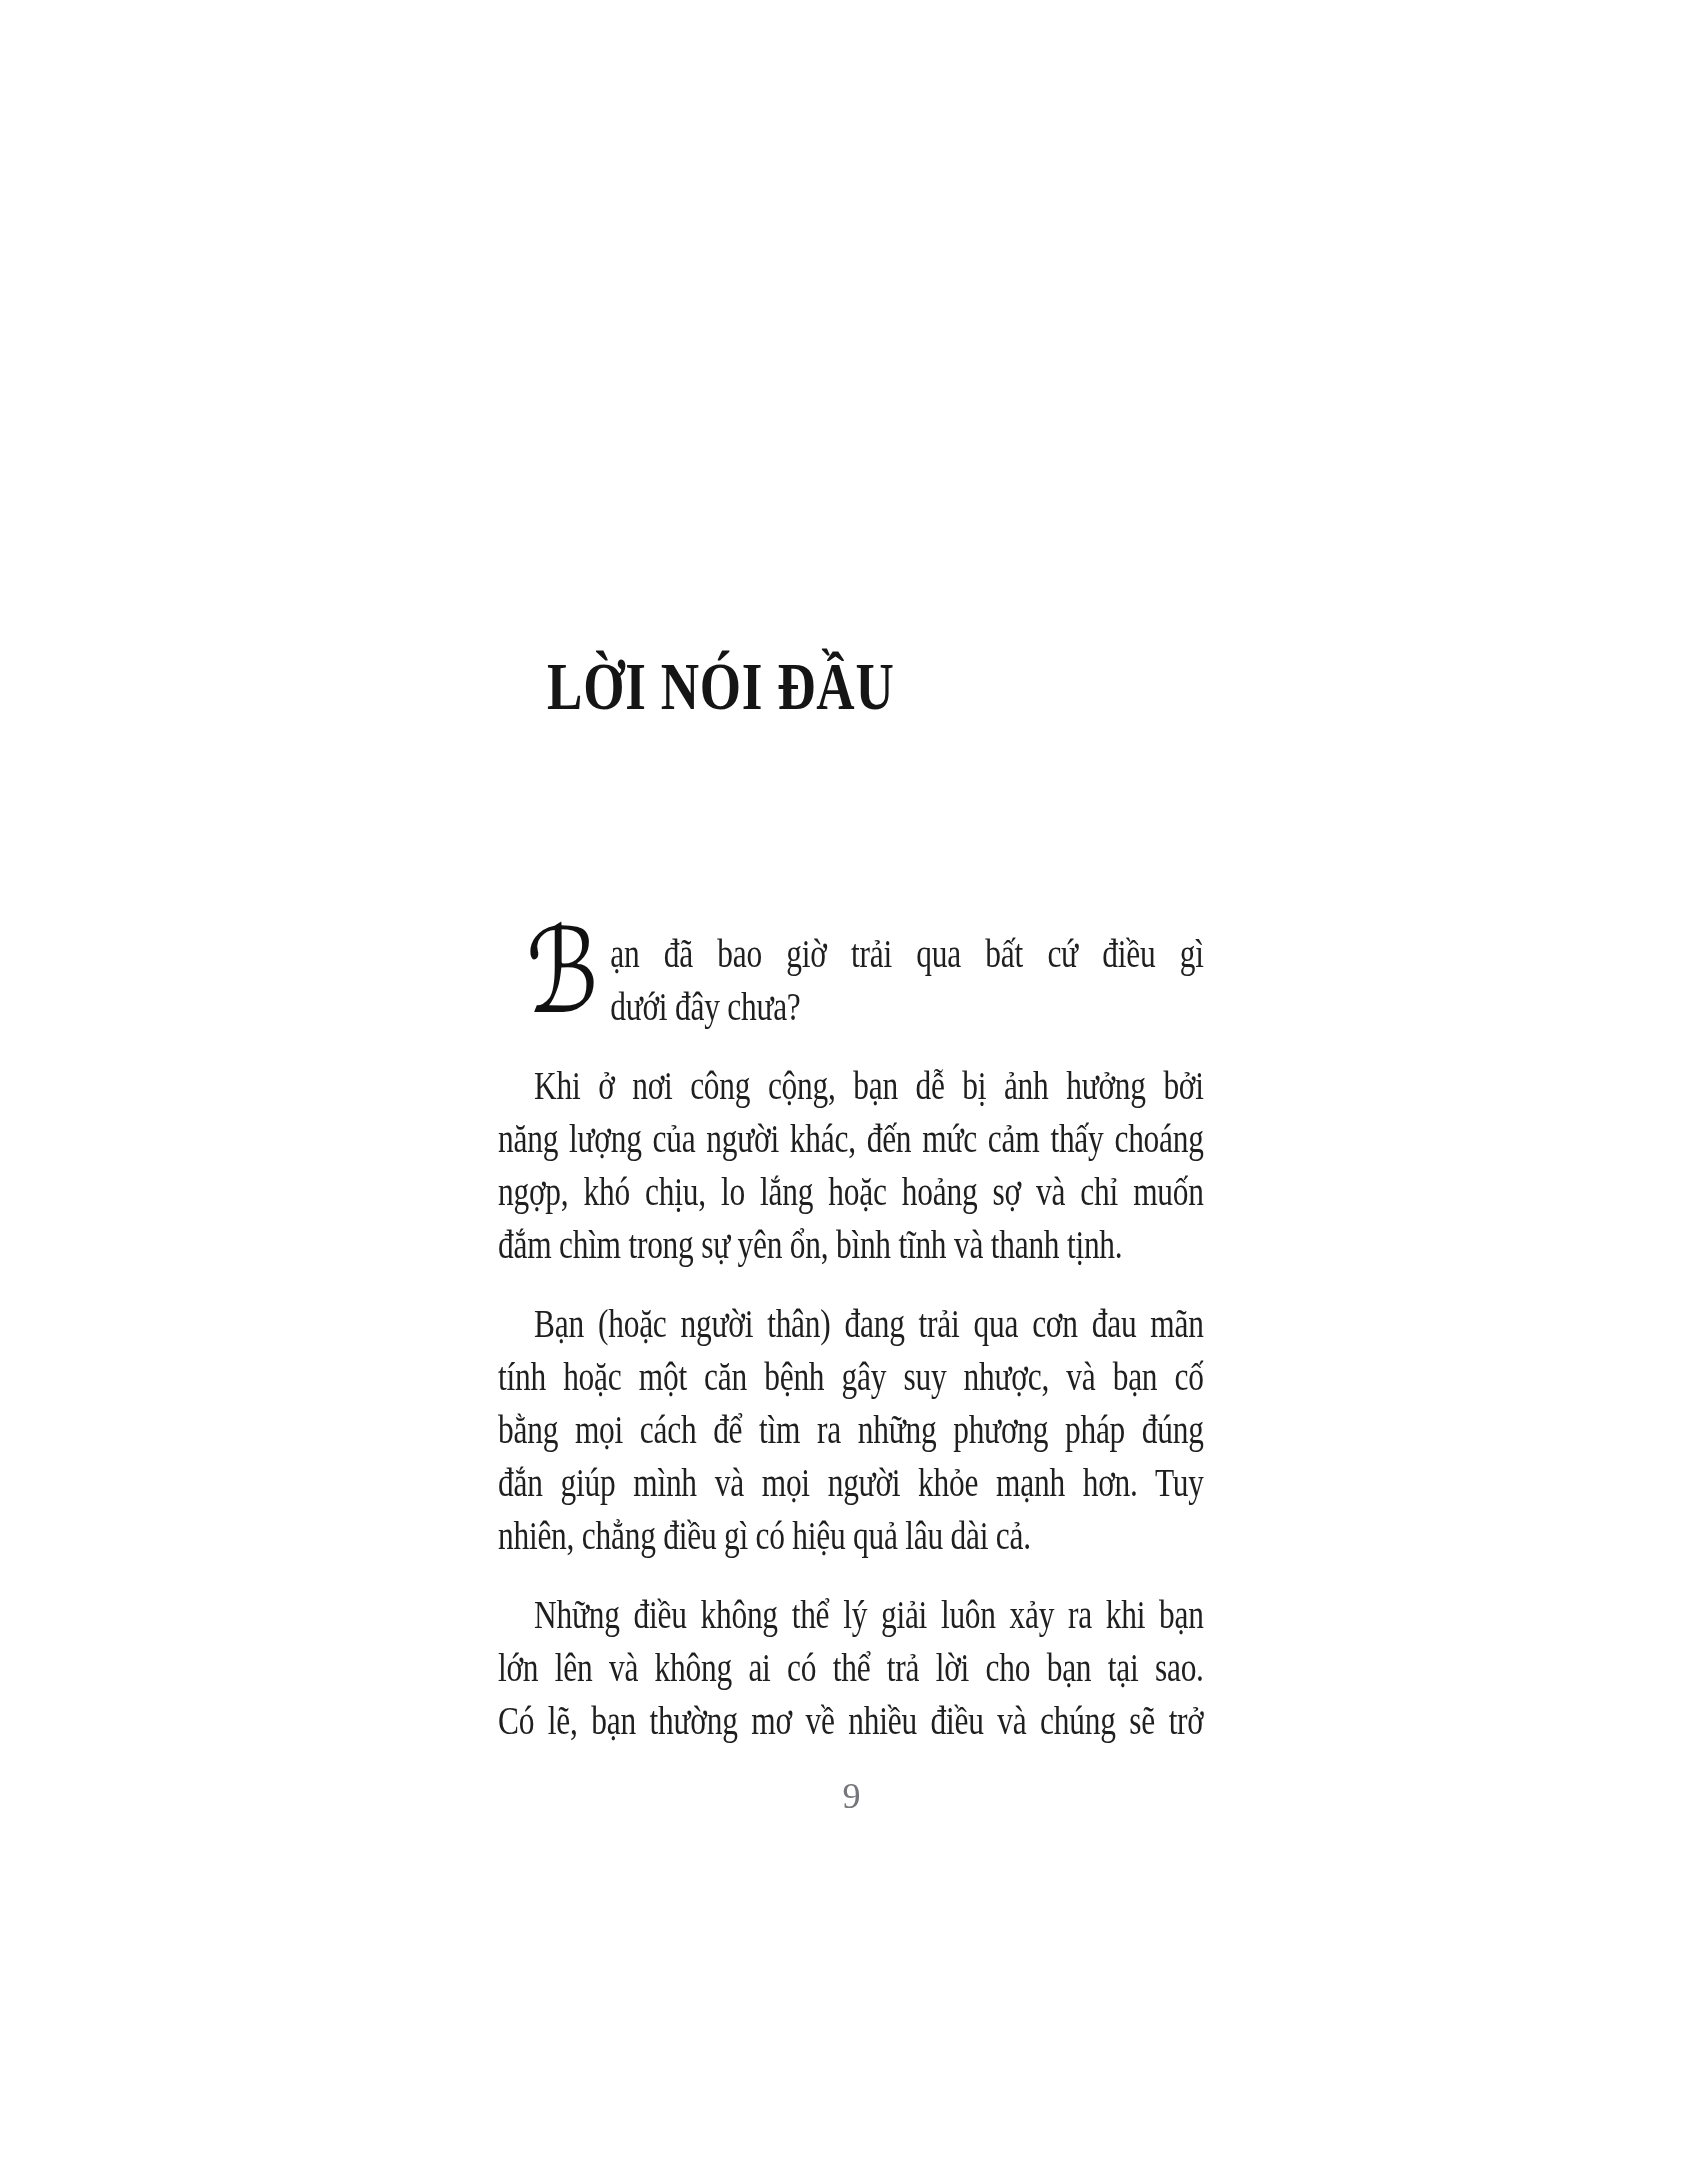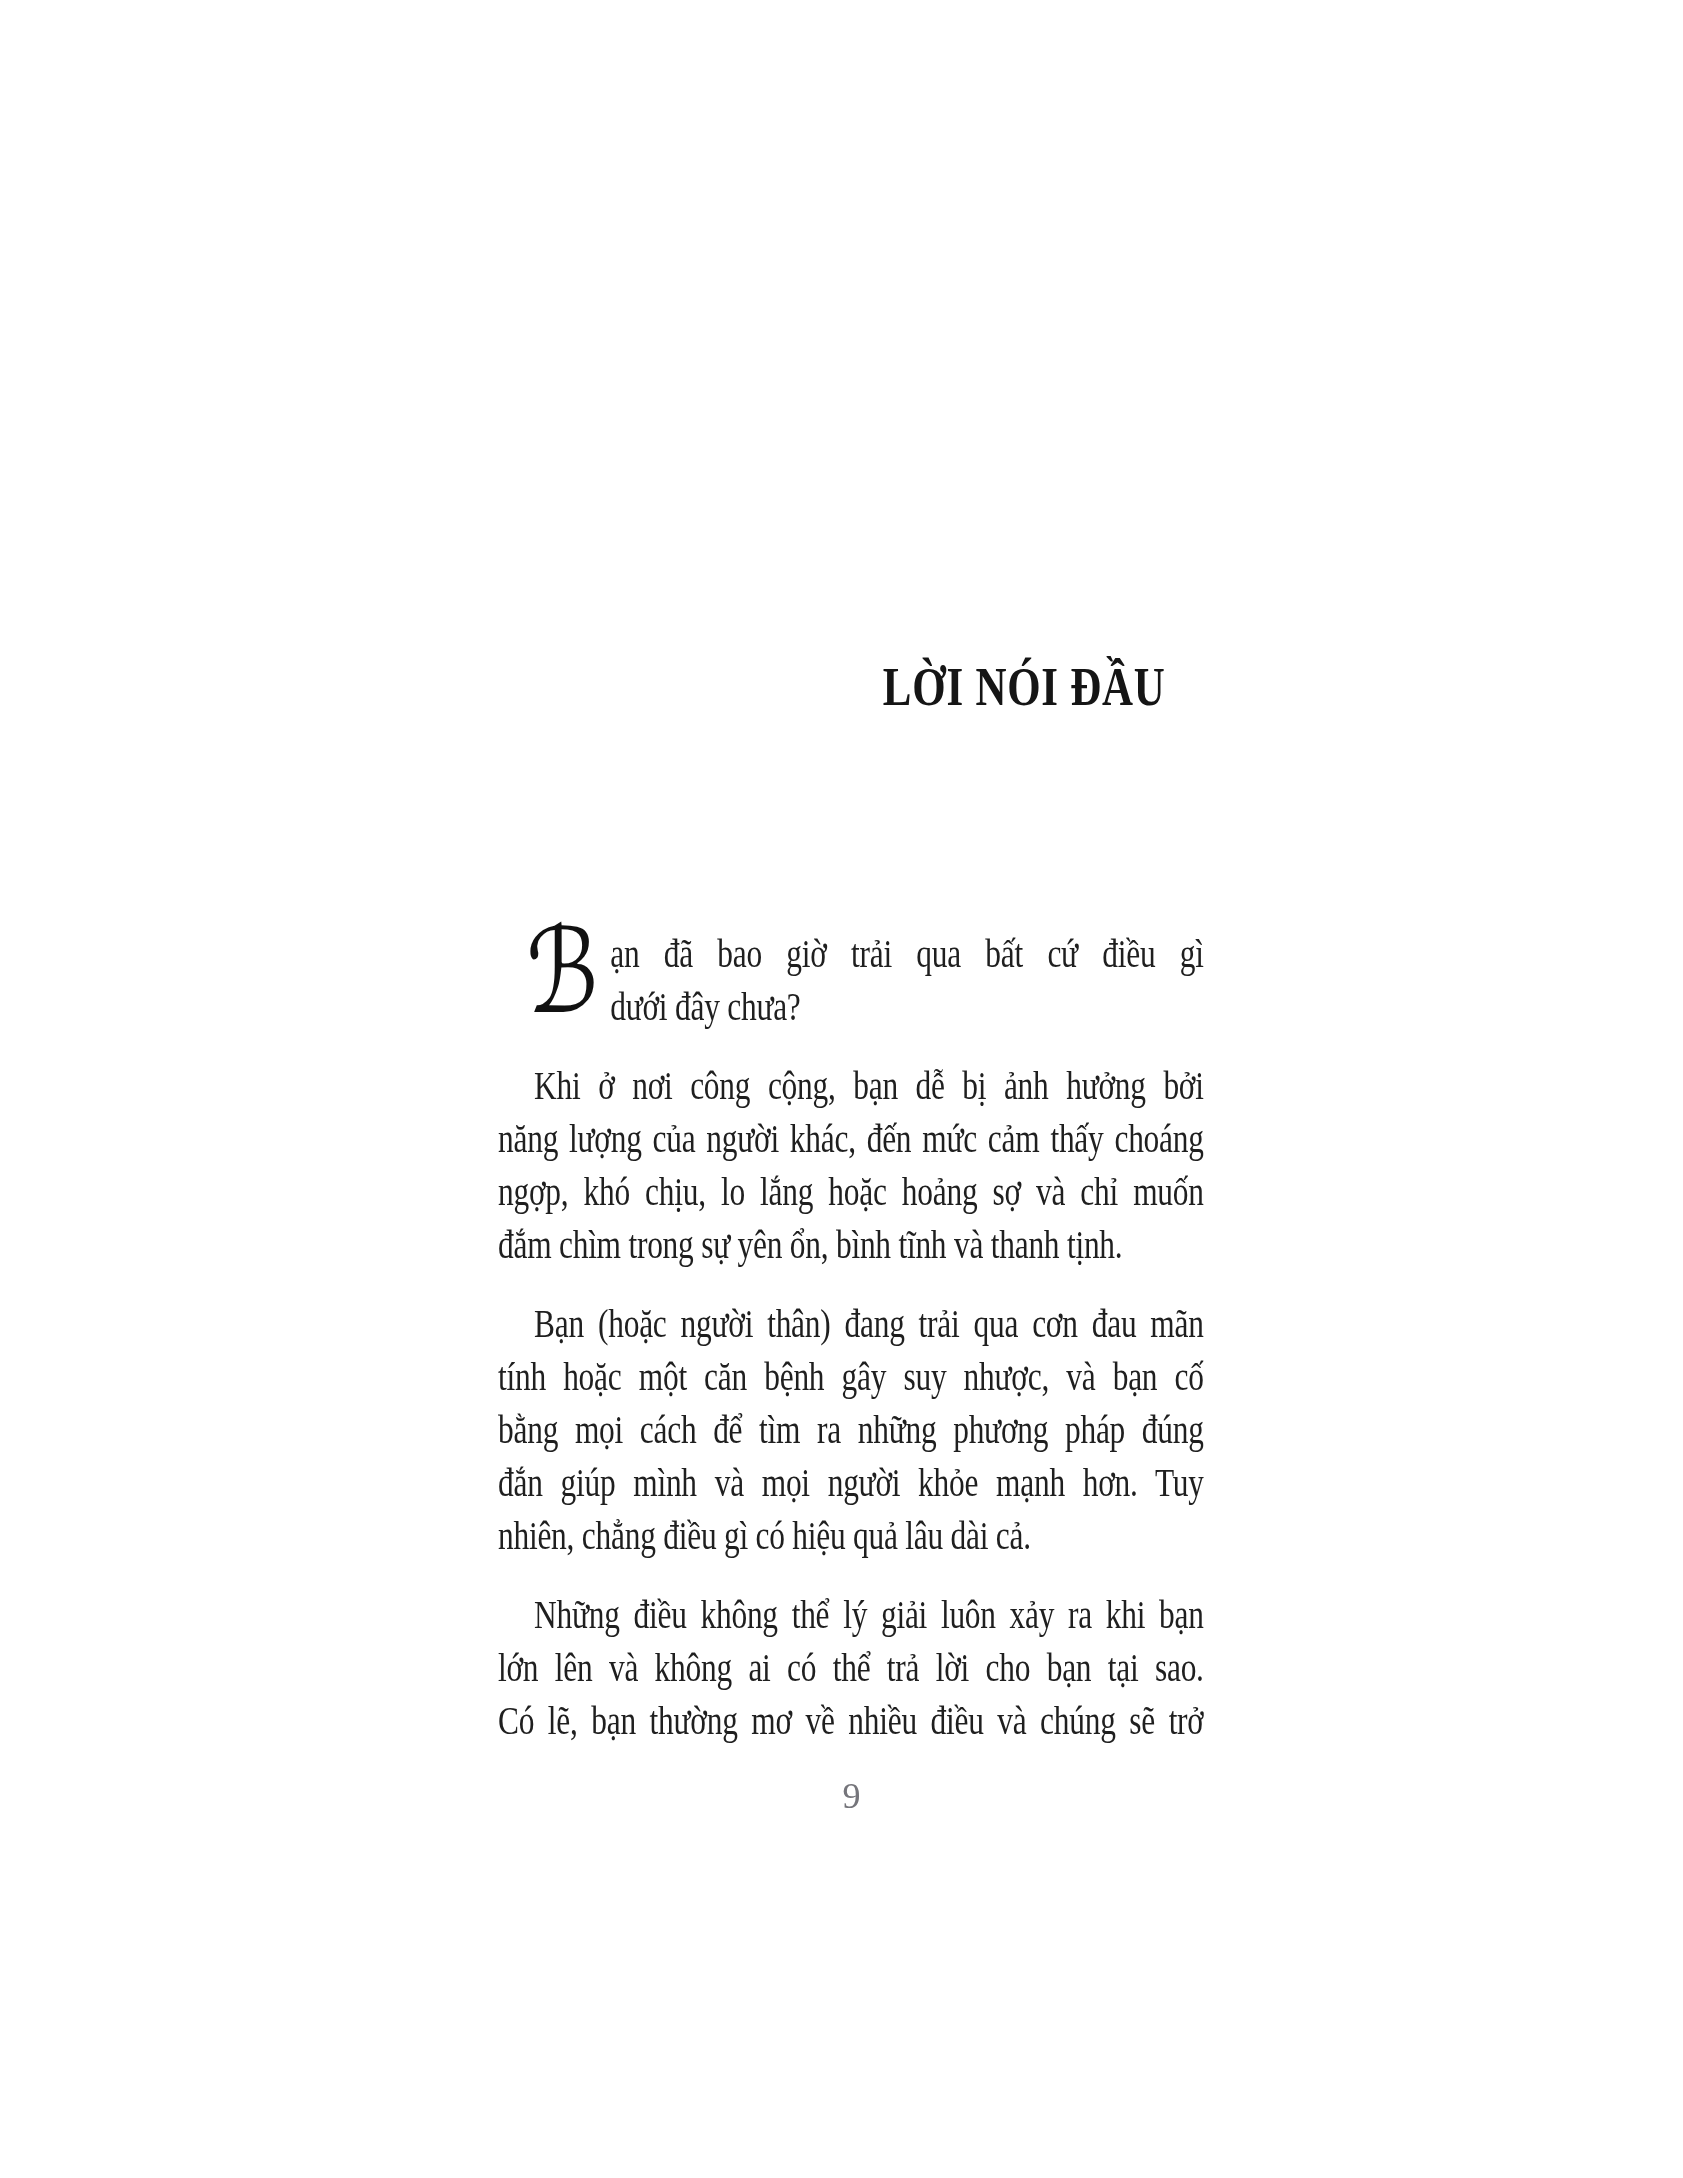--- a/index.html
+++ b/index.html
@@ -17,26 +17,26 @@
     left: 498px;
     top: 0;
     width: 707px;
     height: 2178px;
   }
   .chapter-title {
     position: absolute;
     top: 642px;
     left: 0;
     width: 707px;
-    text-align: right;
+    text-align: left;
     margin: 0;
     font-weight: 700;
     color: #151515;
     line-height: 89px;
-    font-size: 55px;
+    font-size: 68px;
   }
   .chapter-title .squeeze {
     display: inline-block;
     transform: scaleX(0.78);
     transform-origin: 50% 50%;
     letter-spacing: 1px;
     white-space: nowrap;
   }
   .body-text {
     position: absolute;

